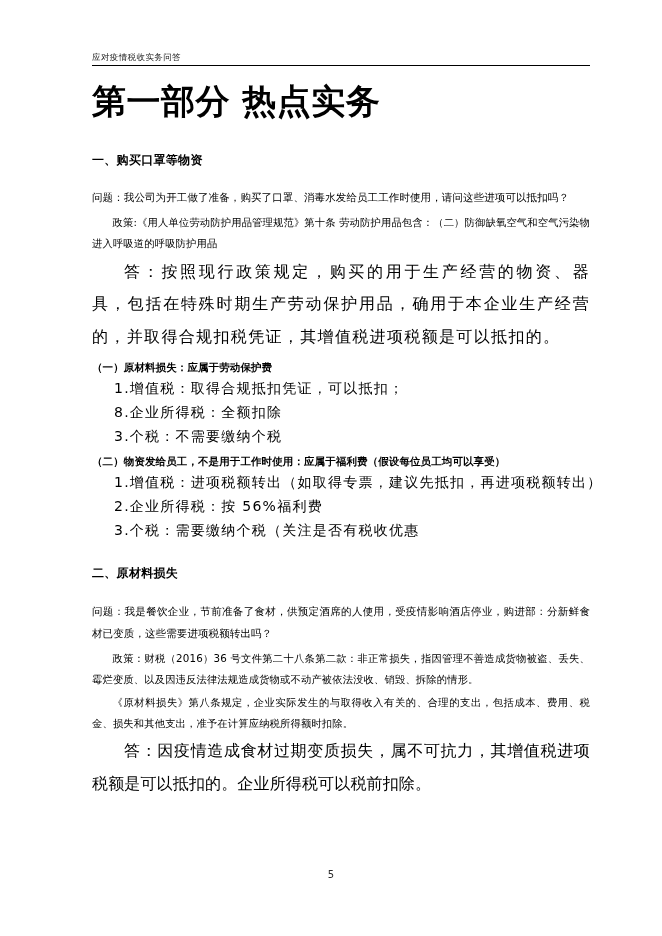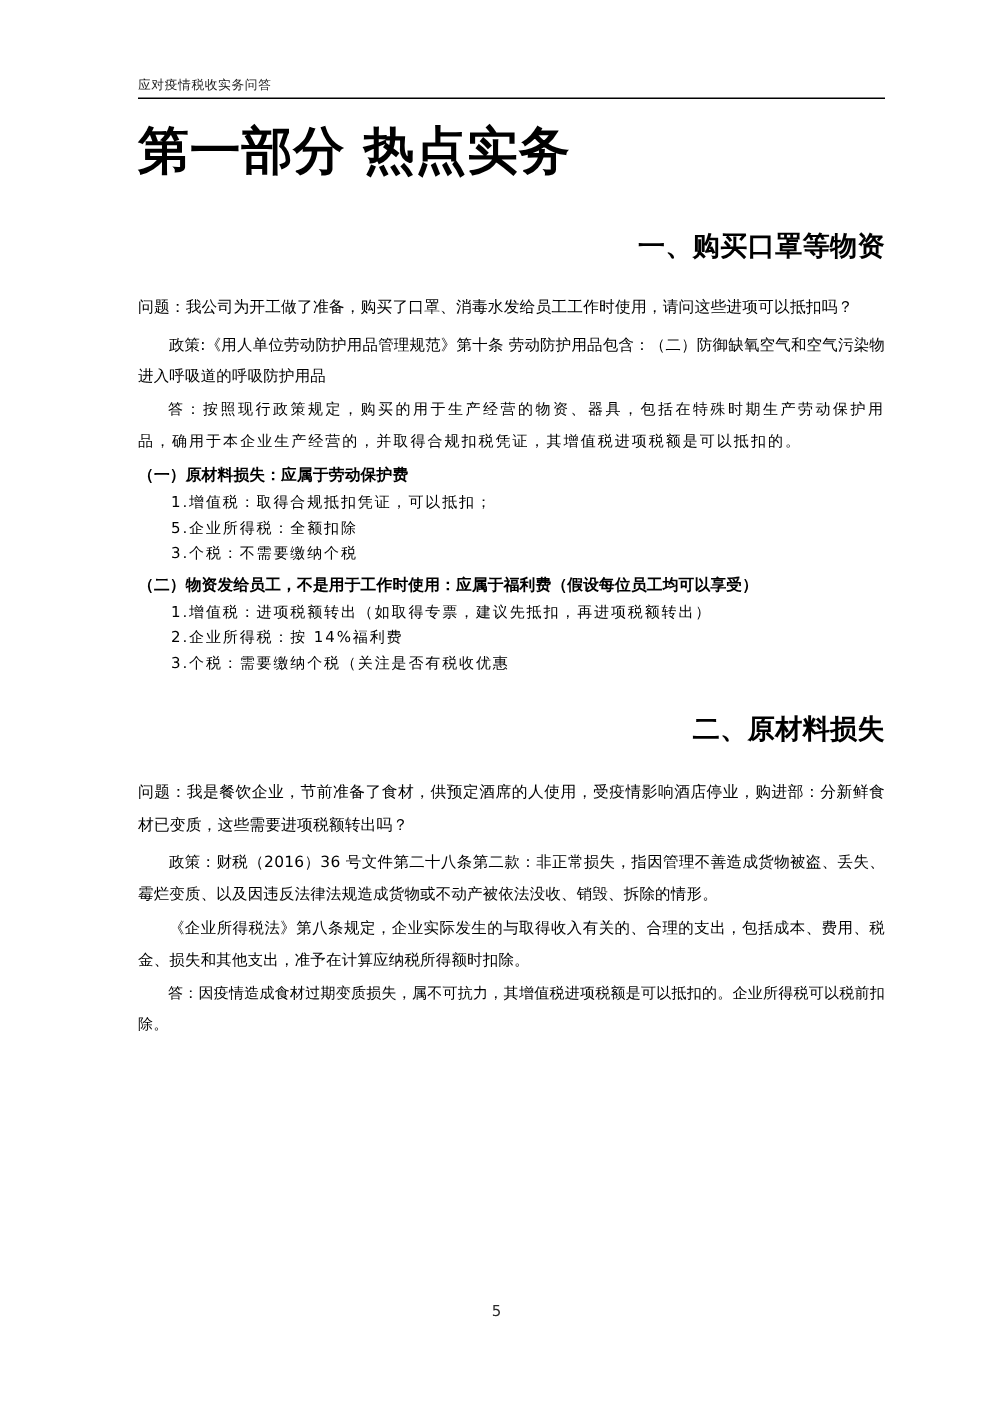--- a/index.html
+++ b/index.html
@@ -40,26 +40,25 @@
   .part-title {
     font-family: "DejaVu Sans", "Liberation Sans", sans-serif;
     font-size: 34px;
     font-weight: bold;
     letter-spacing: 0.5px;
     margin: 12px 0 30px 0;
     line-height: 1.25;
   }
   .section-title {
     font-family: Liberation Sans, sans-serif;
-    font-size: 18px;
+    font-size: 12px;
     font-weight: bold;
     letter-spacing: 0.3px;
     margin: 24px 0 18px 0;
     line-height: 1.3;
-    text-align: right;
   }
   
   .q-para {
     font-family: "DejaVu Sans", "Liberation Sans", sans-serif;
     font-size: 10.5px;
     font-weight: normal;
     line-height: 2.1;
     text-align: justify;
     text-justify: inter-ideograph;
     margin: 0 0 4px 0;
@@ -69,22 +68,22 @@
     font-family: "DejaVu Sans", "Liberation Sans", sans-serif;
     font-size: 10.3px;
     line-height: 2.05;
     text-align: justify;
     text-justify: inter-ideograph;
     text-indent: 2em;
     margin: 0 0 2px 0;
     letter-spacing: 0.15px;
   }
   .answer-para {
-    font-family: Liberation Serif, serif;
-    font-size: 10px;
+    font-family: Liberation Mono, monospace;
+    font-size: 16px;
     line-height: 2.05;
     text-align: justify;
     text-justify: inter-ideograph;
     text-indent: 2em;
     margin: 0 0 2px 0;
     letter-spacing: 1.35px;
   }
   .answer-para.tight {
     letter-spacing: 0.15px;
   }
@@ -96,21 +95,21 @@
     margin: 3px 0 0 0;
     letter-spacing: 0.1px;
   }
   .num-list {
     list-style: none;
     margin: 0 0 2px 0;
     padding: 0 0 0 22px;
   }
   .num-list li {
     font-family: "DejaVu Sans", "Liberation Sans", sans-serif;
-    font-size: 10px;
+    font-size: 14px;
     line-height: 1.72;
     letter-spacing: 1.25px;
     white-space: nowrap;
   }
   
   .page-number {
     position: absolute;
     left: 0;
     right: 0;
     bottom: 56px;
@@ -134,36 +133,36 @@
 
   <p class="q-para">问题：我公司为开工做了准备，购买了口罩、消毒水发给员工工作时使用，请问这些进项可以抵扣吗？</p>
 
   <p class="policy-para">政策:《用人单位劳动防护用品管理规范》第十条  劳动防护用品包含：（二）防御缺氧空气和空气污染物进入呼吸道的呼吸防护用品</p>
 
   <p class="answer-para">答：按照现行政策规定，购买的用于生产经营的物资、器具，包括在特殊时期生产劳动保护用品，确用于本企业生产经营的，并取得合规扣税凭证，其增值税进项税额是可以抵扣的。</p>
 
   <h3 class="sub-head">（一）原材料损失：应属于劳动保护费</h3>
   <ul class="num-list">
     <li>1.增值税：取得合规抵扣凭证，可以抵扣；</li>
-    <li>5.企业所得税：全额扣除</li>
+    <li>8.企业所得税：全额扣除</li>
     <li>3.个税：不需要缴纳个税</li>
   </ul>
 
   <h3 class="sub-head">（二）物资发给员工，不是用于工作时使用：应属于福利费（假设每位员工均可以享受）</h3>
   <ul class="num-list">
     <li>1.增值税：进项税额转出（如取得专票，建议先抵扣，再进项税额转出）</li>
-    <li>2.企业所得税：按 14%福利费</li>
+    <li>2.企业所得税：按 56%福利费</li>
     <li>3.个税：需要缴纳个税（关注是否有税收优惠</li>
   </ul>
 
   <h2 class="section-title">二、原材料损失</h2>
 
   <p class="q-para">问题：我是餐饮企业，节前准备了食材，供预定酒席的人使用，受疫情影响酒店停业，购进部：分新鲜食材已变质，这些需要进项税额转出吗？</p>
 
   <p class="policy-para">政策：财税（2016）36 号文件第二十八条第二款：非正常损失，指因管理不善造成货物被盗、丢失、霉烂变质、以及因违反法律法规造成货物或不动产被依法没收、销毁、拆除的情形。</p>
 
-  <p class="policy-para">《企业所得税法》第八条规定，企业实际发生的与取得收入有关的、合理的支出，包括成本、费用、税金、损失和其他支出，准予在计算应纳税所得额时扣除。</p>
+  <p class="policy-para">《原材料损失》第八条规定，企业实际发生的与取得收入有关的、合理的支出，包括成本、费用、税金、损失和其他支出，准予在计算应纳税所得额时扣除。</p>
 
   <p class="answer-para tight">答：因疫情造成食材过期变质损失，属不可抗力，其增值税进项税额是可以抵扣的。企业所得税可以税前扣除。</p>
 
   <div class="page-number">5</div>
 
 </div>
 
 </body></html>

